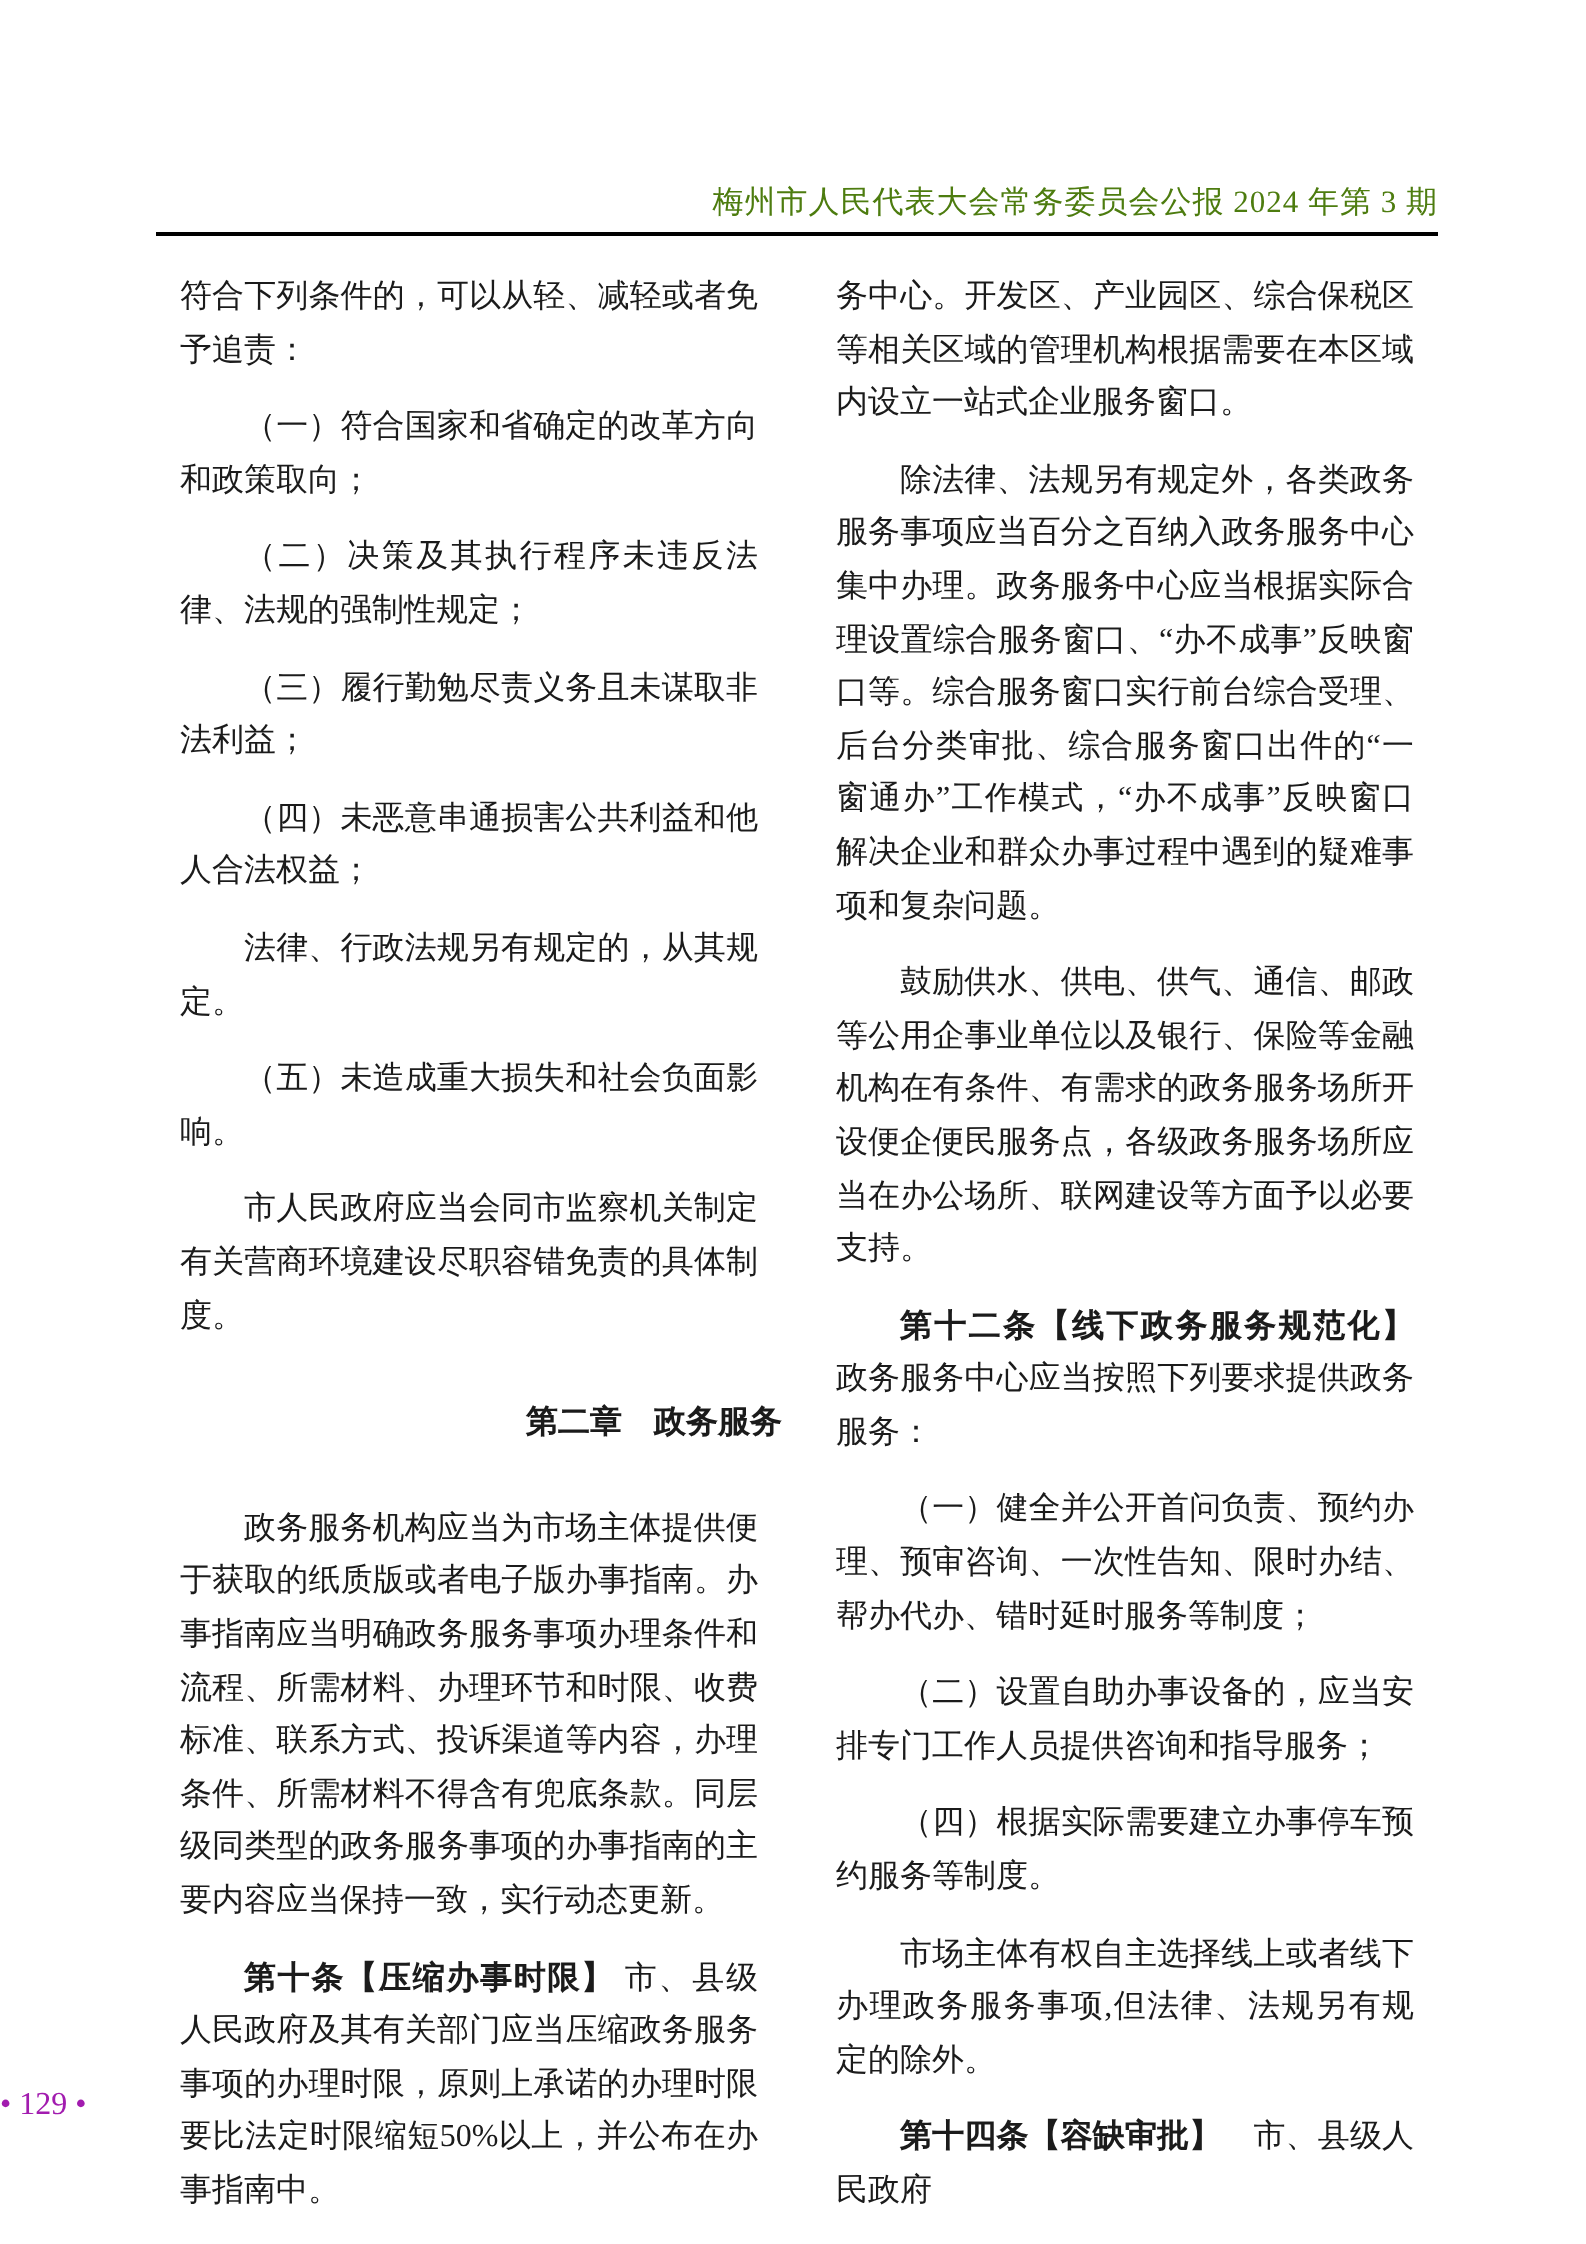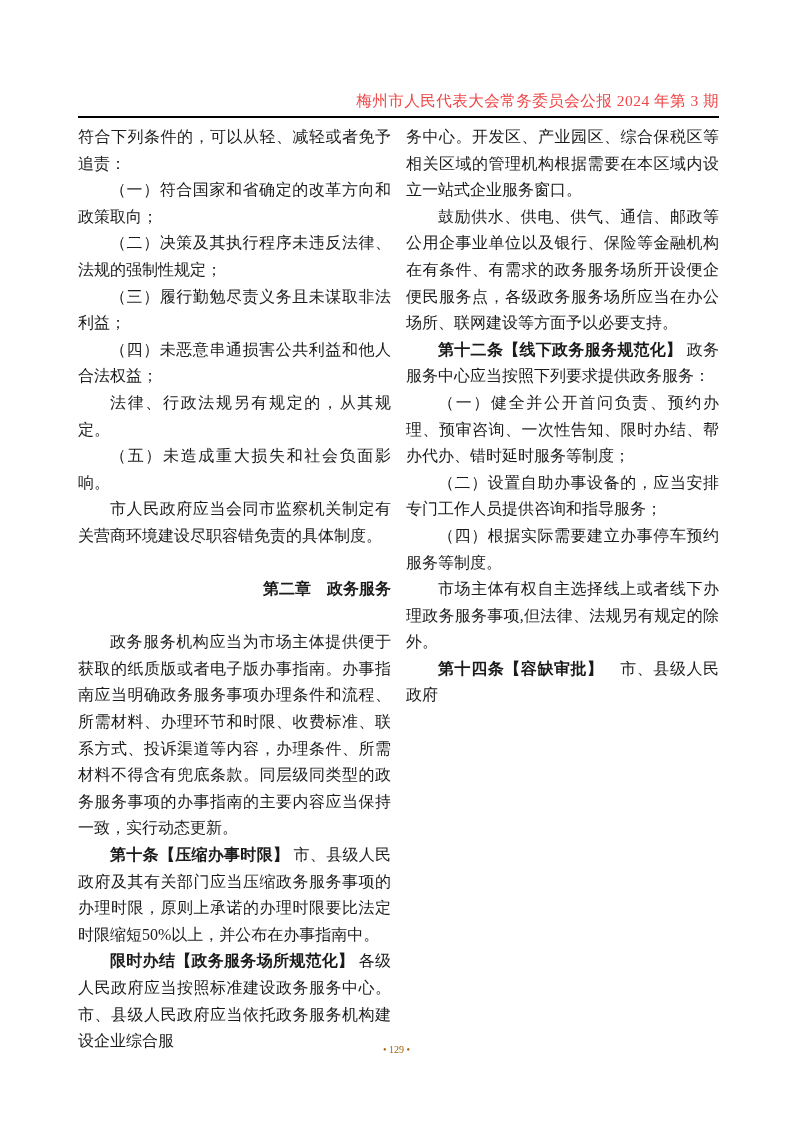--- a/index.html
+++ b/index.html
@@ -17,21 +17,21 @@
     overflow: hidden;
   }
   .running-head {
     position: absolute;
     top: 91px;
     left: 78px;
     width: 641px;
     text-align: right;
     font-size: 15.5px;
     letter-spacing: 0.5px;
-    color: #ef4444;
+    color: #4d7c0f;
     white-space: nowrap;
   }
   .head-rule {
     position: absolute;
     top: 116px;
     left: 78px;
     width: 641px;
     height: 2px;
     background: #000000;
   }
@@ -44,44 +44,44 @@
     gap: 15px;
   }
   .col {
     width: 313px;
     font-size: 16px;
     line-height: 26.6px;
     text-align: justify;
     text-justify: inter-ideograph;
   }
   .col p {
-    margin: 0;
+    margin: 12px;
   }
   .col p.indent {
     text-indent: 2em;
   }
   .chapter {
     text-align: right;
     font-weight: 700;
     font-family: "Liberation Sans", "DejaVu Sans", sans-serif;
     margin: 26.6px 0 !important;
     text-indent: 0 !important;
   }
   .run-bold {
     font-weight: 700;
     font-family: "Liberation Sans", "DejaVu Sans", sans-serif;
   }
   .footer {
     position: absolute;
     top: 1044px;
     left: 0;
     width: 100%;
-    text-align: center;
-    font-size: 10px;
-    color: #a16207;
+    text-align: left;
+    font-size: 16px;
+    color: #a21caf;
   }
 </style>
 </head>
 <body>
 
 <div class="page">
 
   <div class="running-head">梅州市人民代表大会常务委员会公报  2024 年第 3 期</div>
 
   <div class="head-rule"></div>
@@ -96,20 +96,21 @@
         <p class=" indent"><span class="run">法律、行政法规另有规定的，从其规定。</span></p>
         <p class=" indent"><span class="run">（五）未造成重大损失和社会负面影响。</span></p>
         <p class=" indent"><span class="run">市人民政府应当会同市监察机关制定有关营商环境建设尽职容错免责的具体制度。</span></p>
         <p class="chapter"><span class="run-bold">第二章　政务服务</span></p>
         <p class=" indent"><span class="run">政务服务机构应当为市场主体提供便于获取的纸质版或者电子版办事指南。办事指南应当明确政务服务事项办理条件和流程、所需材料、办理环节和时限、收费标准、联系方式、投诉渠道等内容，办理条件、所需材料不得含有兜底条款。同层级同类型的政务服务事项的办事指南的主要内容应当保持一致，实行动态更新。</span></p>
         <p class=" indent"><span class="run-bold">第十条【压缩办事时限】</span><span class="run"> 市、县级人民政府及其有关部门应当压缩政务服务事项的办理时限，原则上承诺的办理时限要比法定时限缩短50%以上，并公布在办事指南中。</span></p>
         <p class=" indent"><span class="run-bold">限时办结【政务服务场所规范化】</span><span class="run"> 各级人民政府应当按照标准建设政务服务中心。市、县级人民政府应当依托政务服务机构建设企业综合服</span></p>
       </div>
     <div class="col" id="right-col">
         <p class=""><span class="run">务中心。开发区、产业园区、综合保税区等相关区域的管理机构根据需要在本区域内设立一站式企业服务窗口。</span></p>
+        <p class=" indent"><span class="run">除法律、法规另有规定外，各类政务服务事项应当百分之百纳入政务服务中心集中办理。政务服务中心应当根据实际合理设置综合服务窗口、“办不成事”反映窗口等。综合服务窗口实行前台综合受理、后台分类审批、综合服务窗口出件的“一窗通办”工作模式，“办不成事”反映窗口解决企业和群众办事过程中遇到的疑难事项和复杂问题。</span></p>
         <p class=" indent"><span class="run">鼓励供水、供电、供气、通信、邮政等公用企事业单位以及银行、保险等金融机构在有条件、有需求的政务服务场所开设便企便民服务点，各级政务服务场所应当在办公场所、联网建设等方面予以必要支持。</span></p>
         <p class=" indent"><span class="run-bold">第十二条【线下政务服务规范化】</span><span class="run"> 政务服务中心应当按照下列要求提供政务服务：</span></p>
         <p class=" indent"><span class="run">（一）健全并公开首问负责、预约办理、预审咨询、一次性告知、限时办结、帮办代办、错时延时服务等制度；</span></p>
         <p class=" indent"><span class="run">（二）设置自助办事设备的，应当安排专门工作人员提供咨询和指导服务；</span></p>
         <p class=" indent"><span class="run">（四）根据实际需要建立办事停车预约服务等制度。</span></p>
         <p class=" indent"><span class="run">市场主体有权自主选择线上或者线下办理政务服务事项,但法律、法规另有规定的除外。</span></p>
         <p class=" indent"><span class="run-bold">第十四条【容缺审批】</span><span class="run">　市、县级人民政府</span></p>
       </div>
   </div>
 

